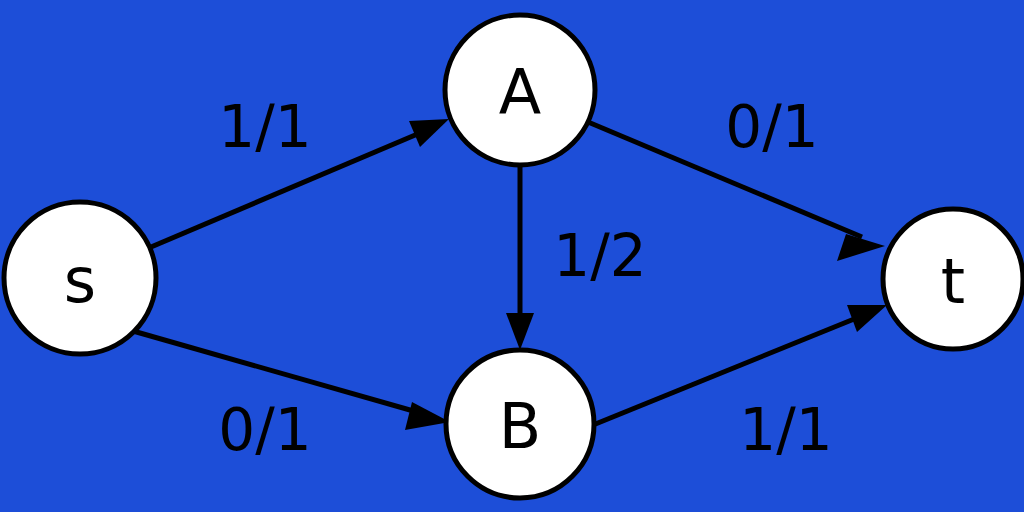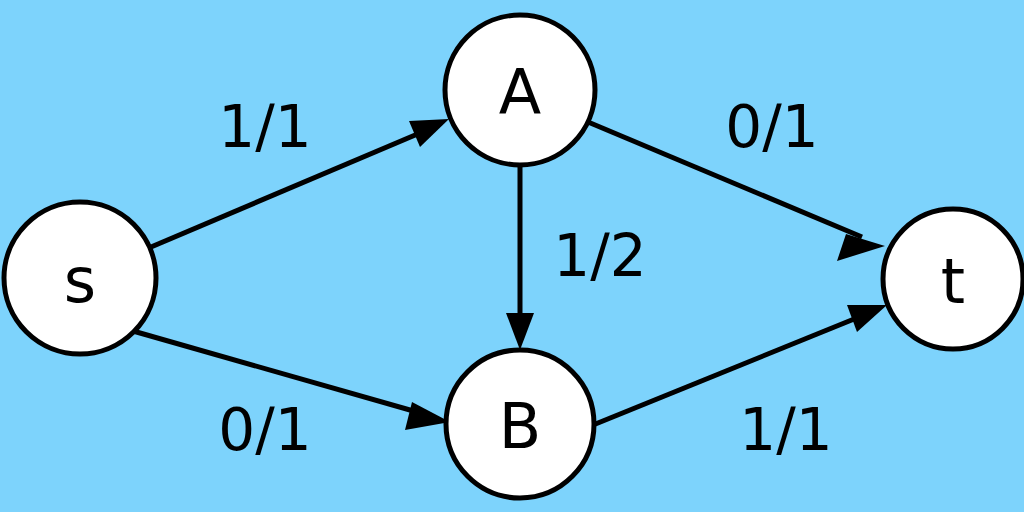--- a/index.html
+++ b/index.html
@@ -11,21 +11,21 @@
   body {
     width: 1024px;
     height: 512px;
     overflow: hidden;
     font-family: "DejaVu Sans", sans-serif;
   }
   #diagram-root {
     position: relative;
     width: 1024px;
     height: 512px;
-    background: #7dd3fc;
+    background: #1d4ed8;
   }
   svg#flow-network {
     display: block;
     width: 1024px;
     height: 512px;
   }
   .node-circle {
     fill: #ffffff;
     stroke: #000000;
     stroke-width: 5;

